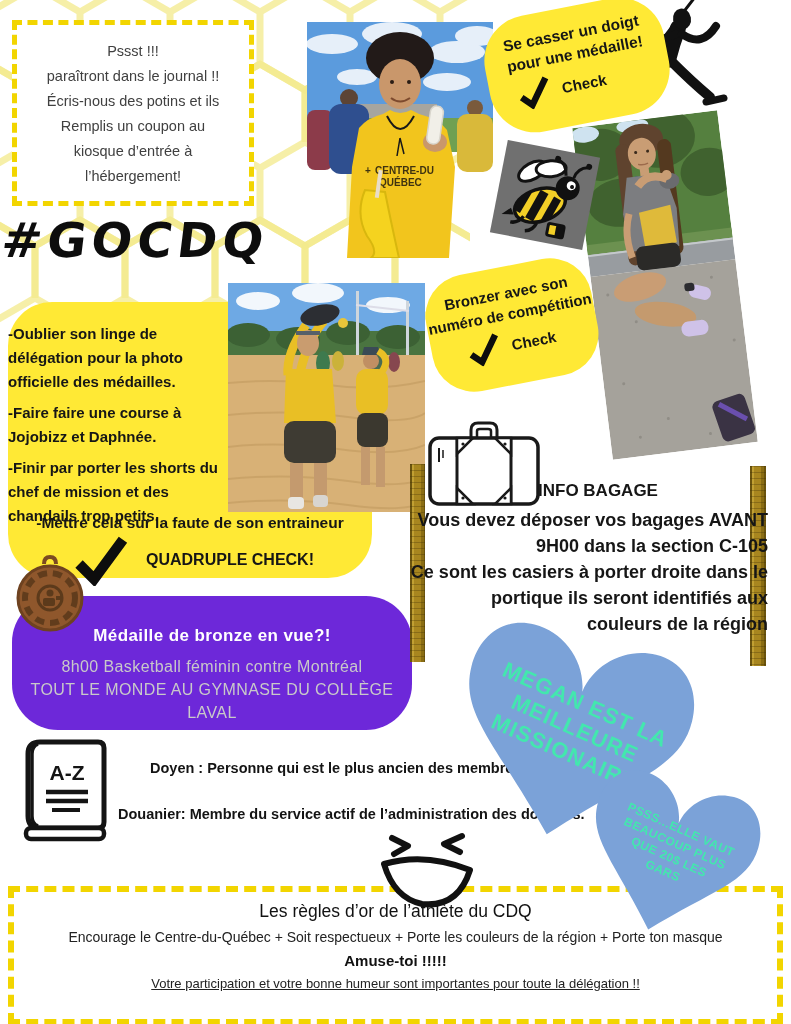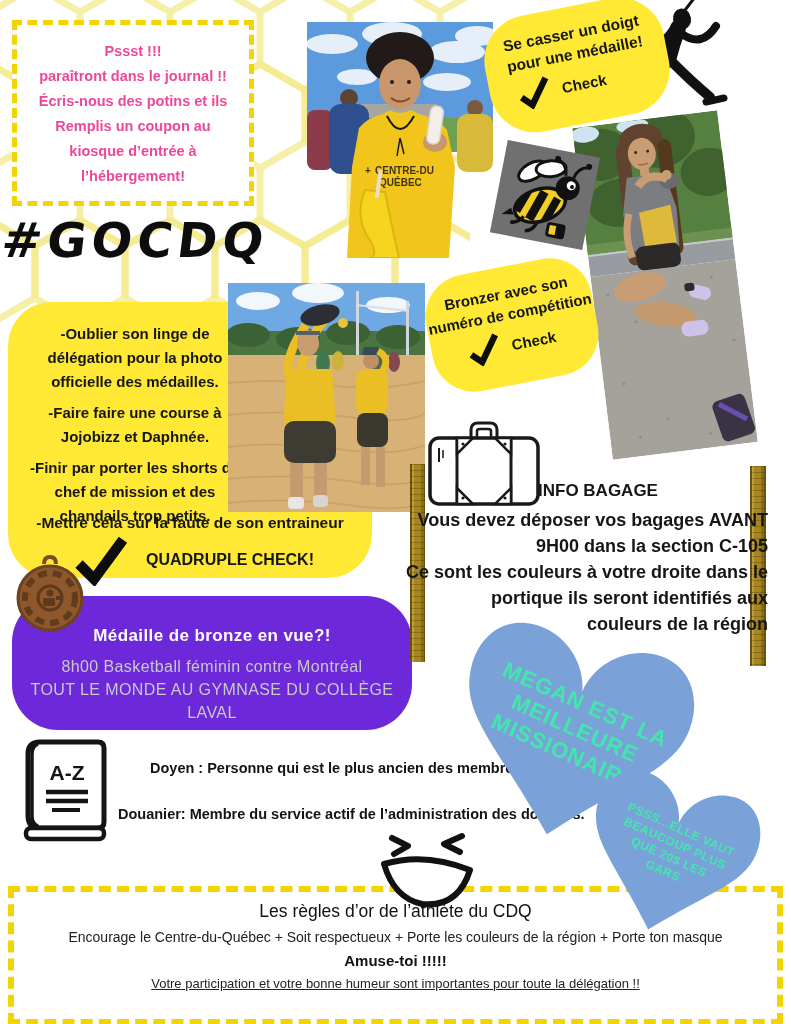--- a/index.html
+++ b/index.html
@@ -5,21 +5,21 @@
   html,body{margin:0;padding:0;background:#ffffff;}
   .canvas{position:relative;width:791px;height:1024px;background:#fff;overflow:hidden;
           font-family:"Liberation Sans",sans-serif;color:#161616;}
   .abs{position:absolute;}
 
   
   .hexbg{position:absolute;left:-10px;top:-14px;z-index:0;}
 
   
   .gossip{left:12px;top:20px;width:224px;border:5px dashed #F2D500;background:#fff;z-index:2;
-          padding:14px 4px 12px 4px;text-align:center;font-weight:700;font-size:14.5px;line-height:25px;color:#ec4899;}
+          padding:14px 4px 12px 4px;text-align:center;font-weight:400;font-size:14.5px;line-height:25px;color:#404040;}
 
   .hashtag{left:2px;top:212px;z-index:2;font-family:"DejaVu Sans",sans-serif;font-weight:800;
            font-size:48px;letter-spacing:5px;color:#0d0d0d;transform:skewX(-7deg);}
 
   .photo{overflow:hidden;}
   .photo-boy{left:307px;top:22px;width:186px;height:236px;z-index:1;}
   .photo-vb{left:228px;top:283px;width:197px;height:229px;z-index:3;}
   .photo-girl{left:592px;top:118px;width:146px;height:334px;z-index:2;transform:rotate(-7deg);}
 
   .blob{background:#FFE935;z-index:3;text-align:center;font-weight:700;color:#161616;}
@@ -30,21 +30,21 @@
   .check-row{display:flex;align-items:center;gap:10px;margin-top:4px;}
   .blob-doigt .check-row{margin-left:26px;}
   .blob-bronzer .check-row{margin-left:34px;}
   .check-label{font-size:15px;font-weight:700;}
 
   .bee-sticker{left:498px;top:148px;width:94px;height:94px;background:#707070;z-index:4;transform:rotate(11deg);}
 
   .javelin{left:602px;top:-6px;z-index:2;}
 
   .mistakes{left:8px;top:302px;width:364px;height:276px;background:#FFE935;border-radius:44px;z-index:2;}
-  .mistakes-items{position:absolute;left:18px;top:20px;width:218px;text-align:center;
+  .mistakes-items{position:absolute;left:0;top:20px;width:218px;text-align:left;
                   font-weight:700;font-size:15px;line-height:24px;}
   .mistakes-items p{margin:0 0 7px 0;}
   .mistakes-last{position:absolute;left:6px;right:6px;top:212px;text-align:center;font-weight:700;font-size:15.5px;}
   .quad-row{position:absolute;left:64px;top:232px;display:flex;align-items:center;gap:16px;}
   .quad-label{font-weight:700;font-size:16px;}
 
   .gold-bar{z-index:4;background-image:
       repeating-linear-gradient(180deg,rgba(60,45,5,.30) 0 1px,rgba(0,0,0,0) 1px 6px),
       linear-gradient(90deg,#6b540e 0 2px,#c1a033 2px 4px,#a8861f 4px 11px,#8a6d14 11px 14px,#6b540e 14px 16px);}
   .gold-left{left:410px;top:464px;width:15px;height:198px;}
@@ -359,21 +359,21 @@
         <circle cx="78" cy="26" r="1.6"></circle>
       <circle cx="36" cy="80" r="1.6"></circle>
         <circle cx="78" cy="80" r="1.6"></circle>
     </g>
   </svg>
 
   <div class="abs info-title">INFO BAGAGE</div>
   <div class="abs info-lines">
     <p>Vous devez déposer vos bagages AVANT</p>
     <p>9H00 dans la section C-105</p>
-    <p>Ce sont les couleurs à votre droite dans le</p>
+    <p>Ce sont les casiers à porter droite dans le</p>
     <p>portique ils seront identifiés aux</p>
     <p>couleurs de la région</p>
   </div>
 
   <div class="abs blackbox">
     <p class="bb-title">Médaille de bronze en vue?!</p>
     <p>8h00 Basketball féminin contre Montréal</p>
     <p>TOUT LE MONDE AU GYMNASE DU COLLÈGE LAVAL</p>
   </div>
 

